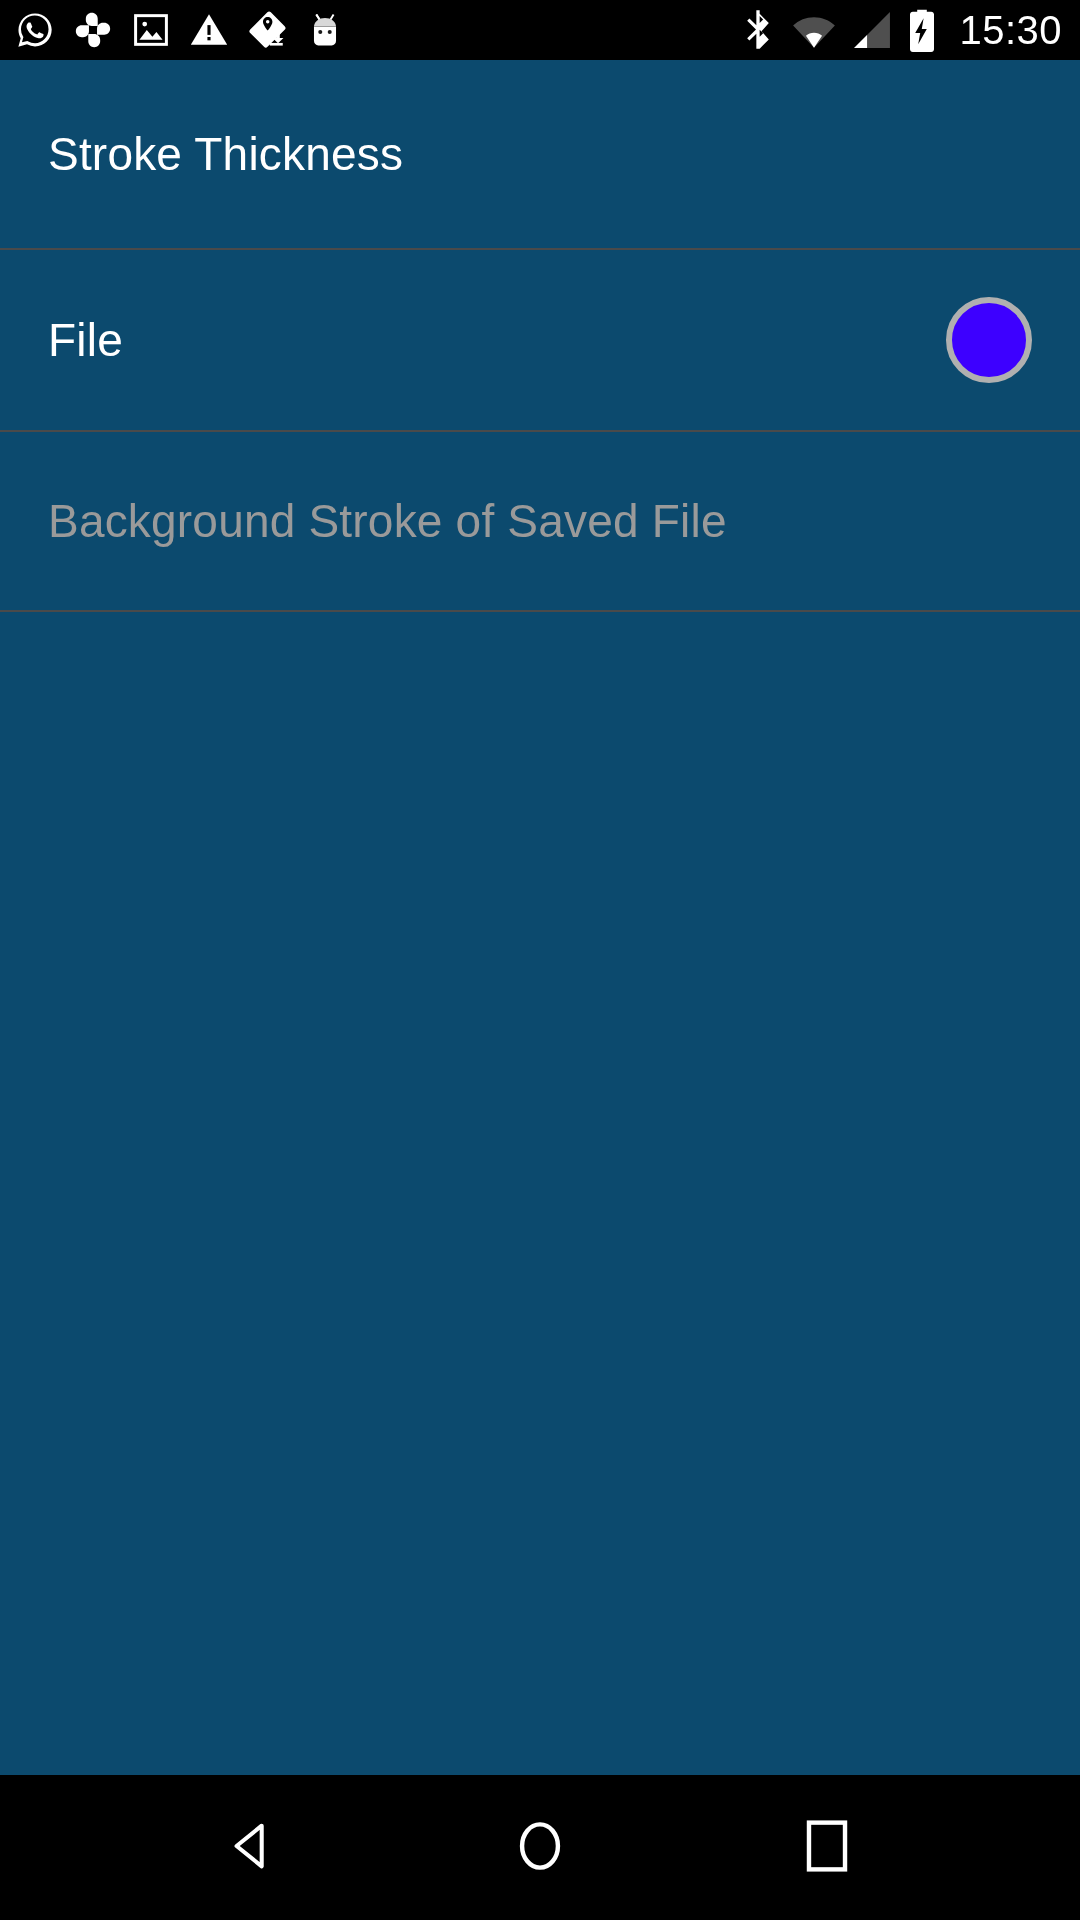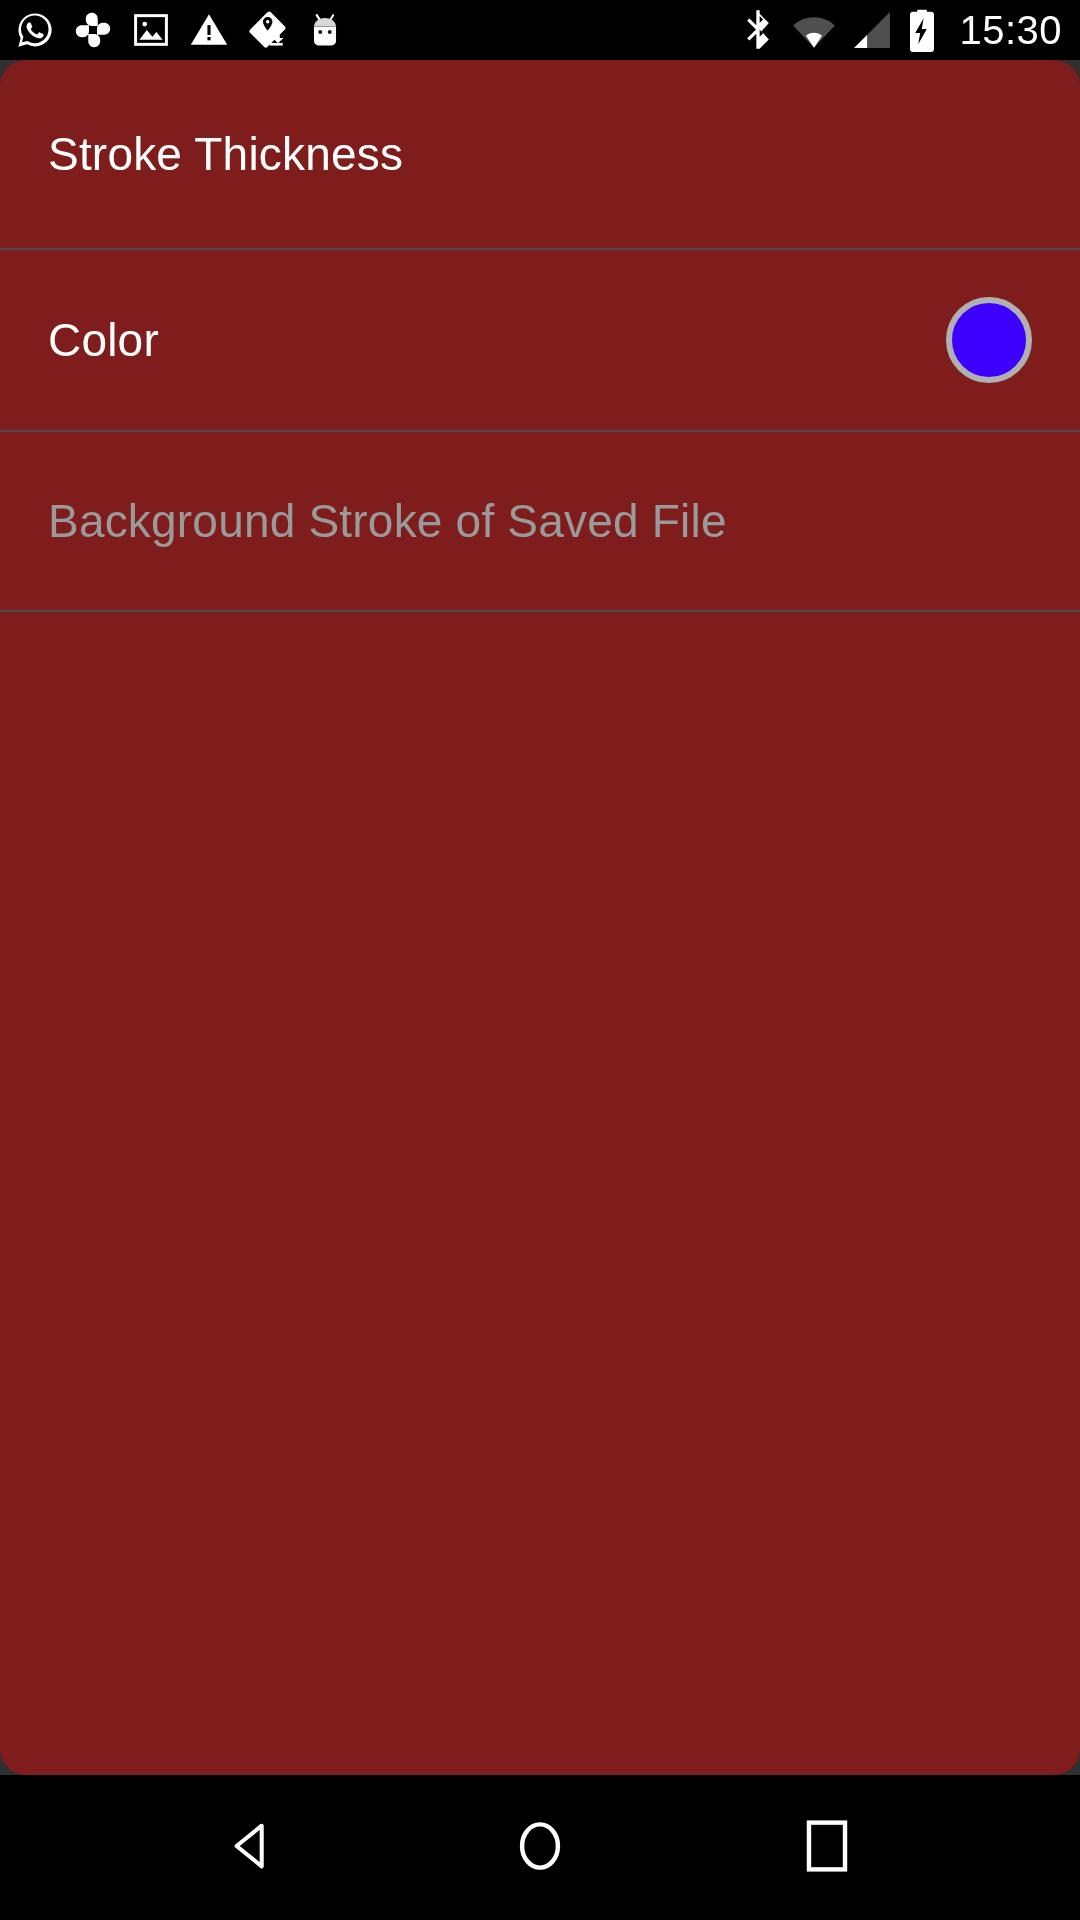--- a/index.html
+++ b/index.html
@@ -29,21 +29,21 @@
   .clock {
     color:#ffffff;
     font-size:40px;
     letter-spacing:0.5px;
     line-height:1;
     margin-left:8px;
     font-weight:400;
   }
 
   
-  .list { flex:1 1 auto; background:#7f1d1d;border-radius:26px; }
+  .list { flex:1 1 auto; background:#0c4a6e; }
   .row {
     position:relative;
     display:flex; align-items:center;
     padding:0 48px;
     border-bottom:2px solid #4a4a4a;
   }
   .row-title { height:190px; }
   .row-color { height:182px; }
   .row-bg    { height:180px; }
 
@@ -173,21 +173,21 @@
     </div>
   </div>
 
   <div class="list">
 
     <div class="row row-title">
       <span class="row-label">Stroke Thickness</span>
     </div>
 
     <div class="row row-color">
-      <span class="row-label">Color</span>
+      <span class="row-label">File</span>
       <span class="swatch-wrap">
         <span class="swatch" style="background: rgb(61, 0, 255); border-color: rgb(176, 176, 176);"></span>
       </span>
     </div>
 
     <div class="row row-bg">
       <span class="row-label dim">Background Stroke of Saved File</span>
     </div>
 
     <div class="filler"></div>

